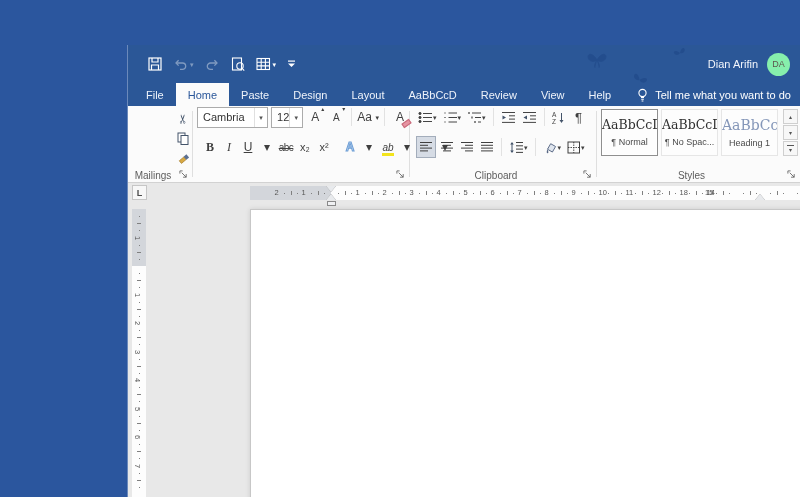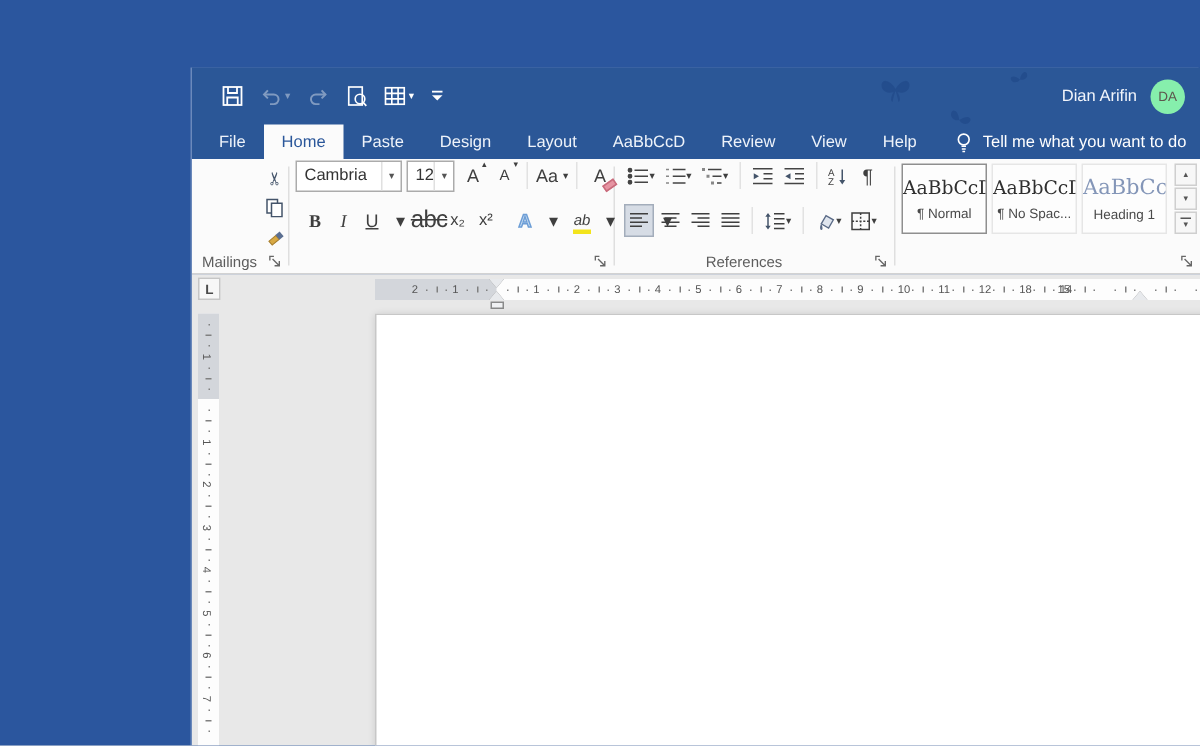--- a/index.html
+++ b/index.html
@@ -44,21 +44,21 @@
   
   .paste-btn{position:absolute;left:7px;top:3px;width:36px;height:58px;display:flex;flex-direction:column;align-items:center;font-size:11px;color:#3f3f3f}
   .clip-col{position:absolute;left:46px;top:4px;width:18px;display:flex;flex-direction:column;gap:3px;align-items:center}
   .mini-btn{width:18px;height:17px;display:flex;align-items:center;justify-content:center}
   .scissors{font-size:12px;color:#44546a;display:inline-block;transform:rotate(-90deg)}
 
   
   .bold{font-weight:bold;font-family:"Liberation Serif",serif}
   .italic{font-style:italic;font-family:"Liberation Serif",serif}
   .uline{text-decoration:underline}
-  .strike{text-decoration:line-through;font-size:16px;letter-spacing:-.5px}
+  .strike{text-decoration:line-through;font-size:10px;letter-spacing:-.5px}
   .fx-a{font-weight:bold;color:#cfe1f3;-webkit-text-stroke:1px #6d9ed6}
   .bar-under{position:absolute;left:3px;right:3px;bottom:2px;height:3.5px}
   .grow-mark{position:absolute;top:-1px;right:0;font-size:6px;color:#3f3f3f}
   .eraser{position:absolute;right:-2px;bottom:2px;width:9px;height:5px;background:#e694a2;border:1px solid #c86b7c;transform:rotate(-35deg)}
 
   
   .styles-cards{position:absolute;left:4px;top:3px;display:flex;gap:3px}
   .style-card{width:57px;height:47px;padding-top:7px;text-align:center;border:1px solid #e6e6e6;background:#fdfdfd;overflow:hidden}
   .style-card.selected{border:1px solid #8f8f8f;box-shadow:inset 0 0 0 1px #fff}
   .style-preview{font-family:"DejaVu Serif",serif;font-size:12.5px;color:#2f2f2f;white-space:nowrap}
@@ -354,21 +354,21 @@
           <span class="caret">▾</span>
           </span>
         <span class="rbtn">
           <svg width="14" height="13" viewBox="0 0 14 13" stroke="#3f3f3f">
               <rect x="1" y="1" width="11.5" height="11" fill="none"></rect>
               <path d="M6.75 1 V12 M1 6.5 H12.5" stroke-dasharray="1.4,1.1"></path>
             </svg>
           <span class="caret">▾</span>
           </span>
       </div>
-      <div class="group-label">References</div>
+      <div class="group-label">Clipboard</div>
       <span class="launcher">
           <svg width="9" height="9" viewBox="0 0 10 10" fill="none" stroke="#666">
             <path d="M1 4 V1 H4 M3 3 L8 8 M8 4.5 V8 H4.5"></path>
           </svg>
         </span>
     </div>
 
     <div class="gsep"></div>
 
     <div class="group" style="flex:1">
@@ -384,20 +384,21 @@
         <div class="style-card">
           <div class="style-preview heading">AaBbCc</div>
           <div class="style-name">Heading 1</div>
         </div>
       </div>
       <div class="gal-arrows">
         <span class="gal-btn">▴</span>
         <span class="gal-btn">▾</span>
         <span class="gal-btn"><span style="width:7px;height:1px;background:#555;margin-bottom:1px"></span>▾</span>
       </div>
+      <div class="group-label">Styles</div>
       <span class="launcher">
           <svg width="9" height="9" viewBox="0 0 10 10" fill="none" stroke="#666">
             <path d="M1 4 V1 H4 M3 3 L8 8 M8 4.5 V8 H4.5"></path>
           </svg>
         </span>
     </div>
   </div>
 
   <div class="docarea">
     <span class="tabsel">L</span>

